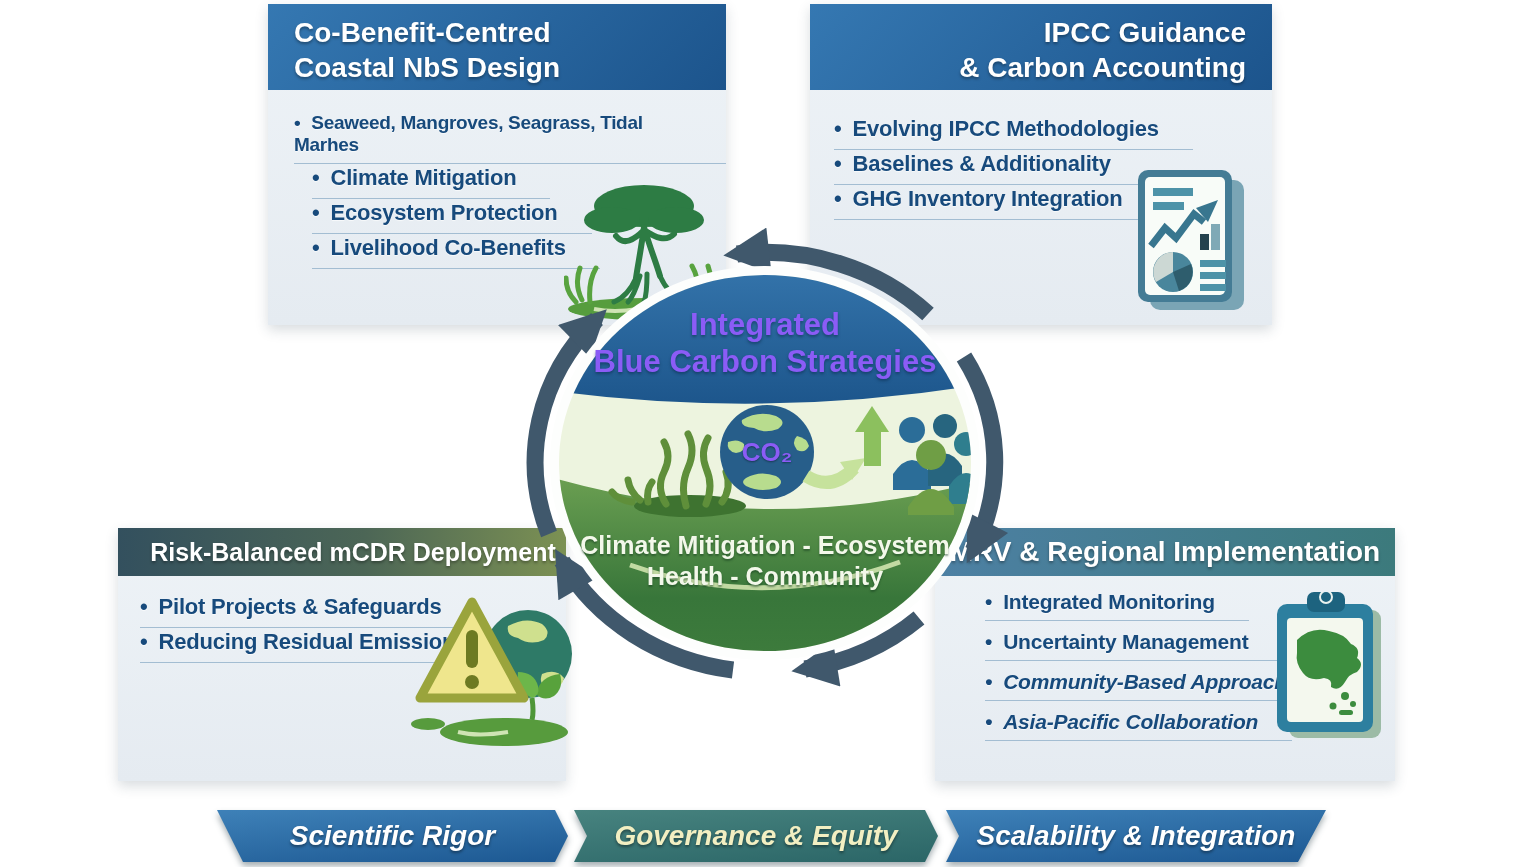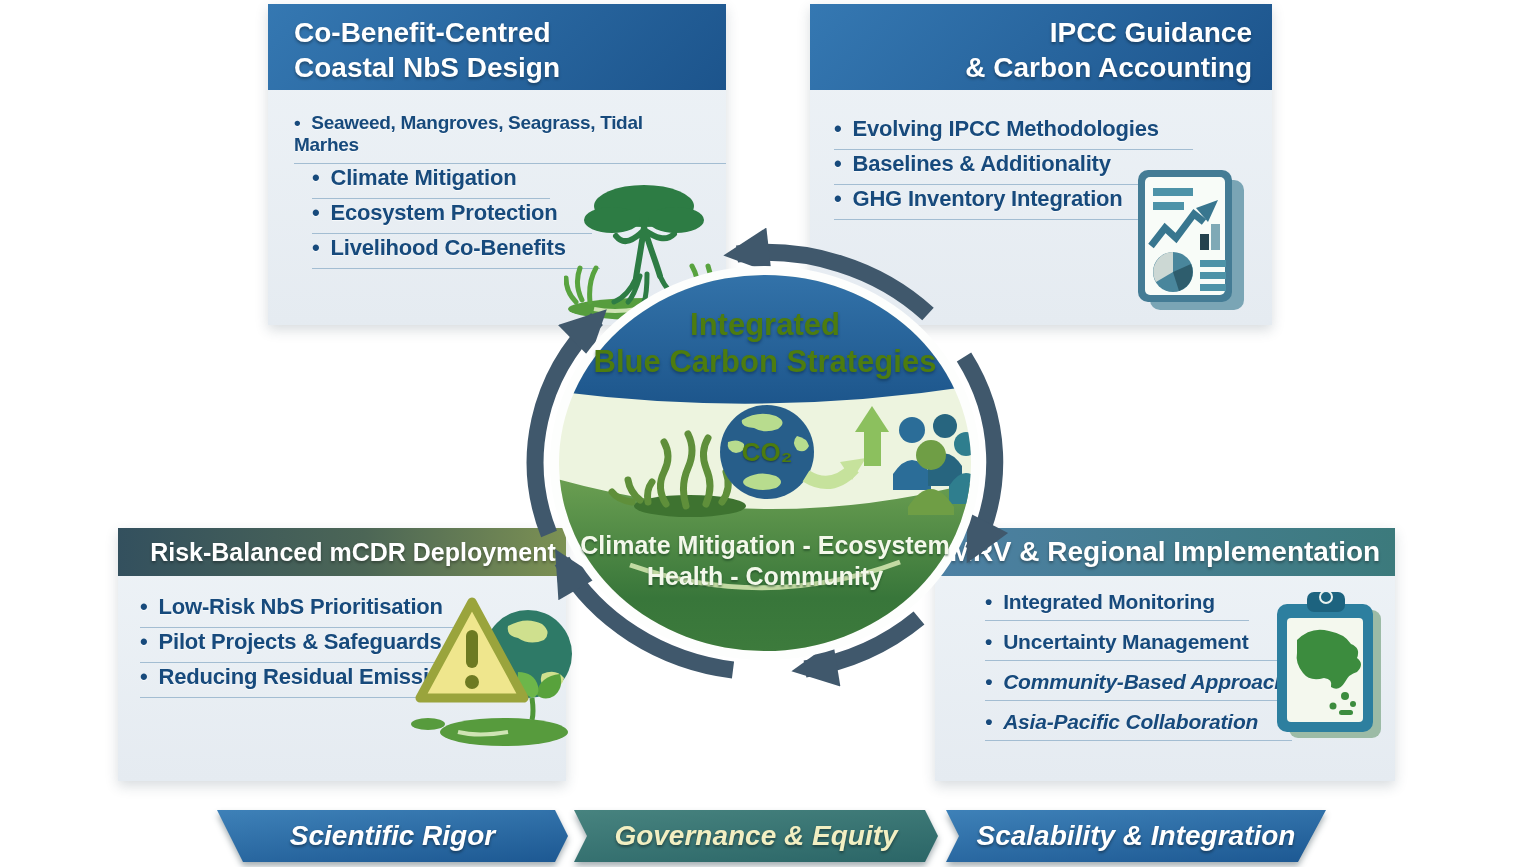--- a/index.html
+++ b/index.html
@@ -12,42 +12,42 @@
         box-shadow:0 5px 12px rgba(40,60,80,.18);z-index:1;}
   .qbox .hdr{position:absolute;left:0;top:0;width:100%;color:#fff;font-weight:bold;
         text-shadow:0 2px 3px rgba(0,0,0,.35);}
   .hdr-blue{background:linear-gradient(135deg,#3578b2 0%,#1c548c 100%);}
   .box-tl{left:268px;top:4px;width:458px;height:321px;}
   .box-tr{left:810px;top:4px;width:462px;height:321px;}
   .box-bl{left:118px;top:528px;width:448px;height:253px;text-align:center;}
   .box-br{left:935px;top:528px;width:460px;height:253px;}
   .box-tl .hdr,.box-tr .hdr{height:86px;font-size:28px;line-height:1.25;padding-top:11px;box-sizing:border-box;}
   .box-tl .hdr{padding-left:26px;}
-  .box-tr .hdr{text-align:right;padding-right:20px;}
+  .box-tr .hdr{text-align:right;padding-right:26px;}
   .box-bl .hdr{height:48px;line-height:48px;font-size:25px;padding-left:22px;box-sizing:border-box;
         background:linear-gradient(90deg,#33505e 0%,#4c6656 55%,#7c9153 100%);}
   .box-br .hdr{height:48px;line-height:48px;font-size:28px;text-align:center;box-sizing:border-box;
         background:linear-gradient(90deg,#4d80a4 0%,#3c7a7c 100%);}
   ul.bullets{list-style:none;margin:0;padding:0;position:absolute;}
   ul.bullets li{color:#174a7c;font-weight:bold;font-size:22px;letter-spacing:-.2px;
         width:fit-content;padding:0 34px 7px 0;margin-bottom:1px;
         border-bottom:1.5px solid #a3bdd2;text-shadow:0 1px 1px rgba(255,255,255,.7);}
   ul.bullets li::before{content:"•";margin-right:11px;}
   .box-tl ul.bullets{left:26px;top:108px;}
   .box-tl ul.bullets li:first-child{font-size:19px;letter-spacing:-.3px;}
   .box-tl ul.bullets li:not(:first-child){margin-left:18px;}
   .box-tr ul.bullets{left:24px;top:112px;}
   .box-bl ul.bullets{left:22px;top:66px;}
   .box-br ul.bullets{left:50px;top:62px;}
   .box-br ul.bullets li{font-size:21px;margin-bottom:9px;padding-bottom:6px;}
   .box-br ul.bullets li:nth-child(n+3){font-style:italic;}
   .box-icon{position:absolute;pointer-events:none;}
   
   #cycle-svg{position:absolute;left:0;top:0;z-index:2;pointer-events:none;}
-  .center-text{position:absolute;z-index:3;color:#4d7c0f;font-weight:bold;text-align:center;pointer-events:none;}
+  .center-text{position:absolute;z-index:3;color:#8b5cf6;font-weight:bold;text-align:center;pointer-events:none;}
   #center-title{left:555px;top:306px;width:420px;font-size:31px;line-height:1.2;
         text-shadow:0 2px 3px rgba(10,40,70,.5);}
   #center-sub{left:575px;top:530px;width:380px;font-size:25px;line-height:1.22;color:#f3f8ea;
         text-shadow:0 2px 2px rgba(20,60,30,.5);}
   #co2-label{left:725px;top:437px;width:84px;font-size:26px;text-shadow:0 1px 2px rgba(0,0,0,.4);}
   
   .seg-wrap{position:absolute;top:810px;height:52px;z-index:4;
         filter:drop-shadow(0 4px 3px rgba(25,50,60,.4));}
   .seg{width:100%;height:100%;display:flex;align-items:center;justify-content:center;
         font-size:28px;font-weight:bold;font-style:italic;color:#fff;
@@ -115,21 +115,20 @@
       <path d="M45,108 L63,100 A20,20 0 0 1 51,127 Z" fill="#2e5d6d"></path>
       <rect x="72" y="96" width="26" height="7" fill="#4d93a8"></rect>
       <rect x="72" y="108" width="26" height="7" fill="#4d93a8"></rect>
       <rect x="72" y="120" width="26" height="7" fill="#4d93a8"></rect>
     </svg>
   </div>
 
   <div class="qbox box-bl">
     <div class="hdr">Risk-Balanced mCDR Deployment</div>
     <ul class="bullets">
-      <li>Low-Risk NbS Prioritisation</li>
       <li>Pilot Projects &amp; Safeguards</li>
       <li>Reducing Residual Emissions</li>
     </ul>
     <svg class="box-icon" style="left:290px;top:58px;" width="172" height="170" viewBox="0 0 172 170">
       <circle cx="120" cy="68" r="44" fill="#2e7a67"></circle>
       <path d="M100,40 q18,-10 34,-2 q10,8 2,16 q-14,6 -26,-2 q-12,-2 -10,-12 z" fill="#cfe08e"></path>
       <path d="M134,88 q14,-6 22,4 q-2,12 -16,10 q-10,-4 -6,-14 z" fill="#cfe08e"></path>
       <path d="M128,108 q4,-18 24,-20 q4,14 -6,22 q-10,6 -18,-2 z" fill="#58a23c"></path>
       <path d="M124,112 q-16,-8 -14,-26 q16,0 20,14 q2,10 -6,12 z" fill="#6db64a"></path>
       <path d="M124,112 q2,14 0,22" stroke="#4e9638" stroke-width="5" fill="none"></path>

